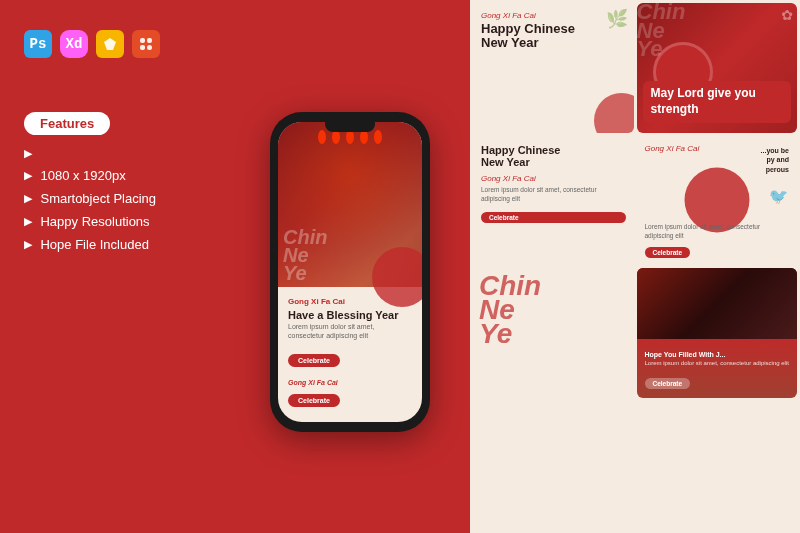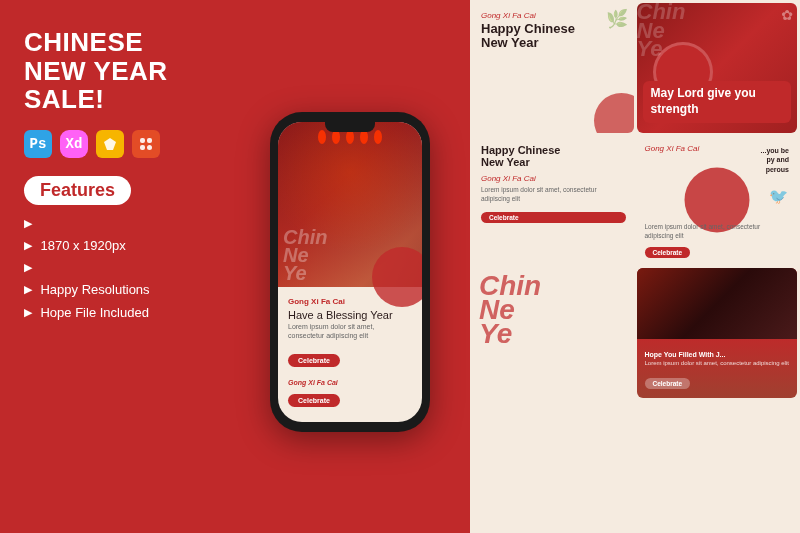--- a/index.html
+++ b/index.html
@@ -67,25 +67,26 @@
     .fig-icon { background: #e34c26; }
 
     .features-box {
       margin-top: 4px;
     }
 
     .features-label {
       display: inline-block;
       background: #fff;
       color: #c0292a;
-      font-size: 18px;
+      font-size: 13px;
       font-weight: 700;
       border-radius: 20px;
       padding: 4px 16px;
       margin-bottom: 12px;
+      margin-top: 36px;
     }
 
     .feature-list {
       list-style: none;
       display: flex;
       flex-direction: column;
       gap: 8px;
     }
 
     .feature-item {
@@ -191,21 +192,21 @@
       border-radius: 50%;
       opacity: 0.8;
     }
 
     .phone-content {
       padding: 10px 10px 8px;
     }
 
     .phone-title {
       font-size: 11px;
-      font-weight: 400;
+      font-weight: 700;
       color: #2a1a1a;
       line-height: 1.2;
     }
 
     .phone-text {
       font-size: 7px;
       color: #666;
       line-height: 1.4;
       margin-bottom: 8px;
     }
@@ -330,24 +331,20 @@
     .card-white-text {
       font-size: 8px;
       font-weight: 700;
       color: #fff;
     }
   </style>
 </head>
 <body>
 
 <div class="left-panel">
-  <div class="main-title">
-    <span>CHINESE NEW YEAR</span><br>
-    <span>SALE!</span>
-  </div>
 
   <div class="app-icons">
     <div class="app-icon ps-icon">Ps</div>
     <div class="app-icon xd-icon">Xd</div>
     <div class="app-icon sketch-icon">
       <svg width="14" height="14" viewBox="0 0 14 14">
           <polygon points="7,1 13,5 10,13 4,13 1,5" fill="#fff" opacity="0.9"></polygon>
         </svg>
     </div>
     <div class="app-icon fig-icon">
@@ -361,24 +358,25 @@
   </div>
 
   <div class="features-box">
     <div class="features-label">Features</div>
     <ul class="feature-list">
       <li class="feature-item">
         <span class="feature-bullet">▶</span>
       </li>
       <li class="feature-item">
         <span class="feature-bullet">▶</span>
-        <span>1870 x 1920px</span>
+        <span>1080 x 1920px</span>
       </li>
       <li class="feature-item">
         <span class="feature-bullet">▶</span>
+        <span>Smartobject Placing</span>
       </li>
       <li class="feature-item">
         <span class="feature-bullet">▶</span>
         <span>Happy Resolutions</span>
       </li>
       <li class="feature-item">
         <span class="feature-bullet">▶</span>
         <span>Hope File Included</span>
       </li>
     </ul>

